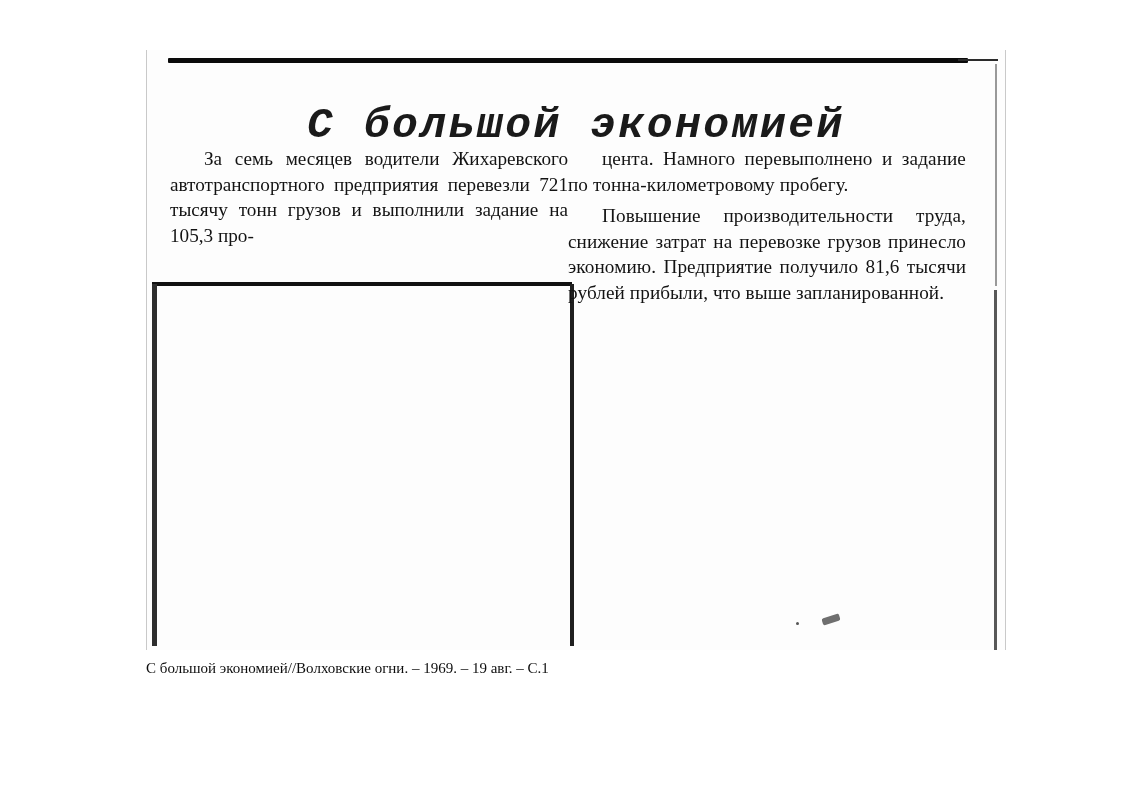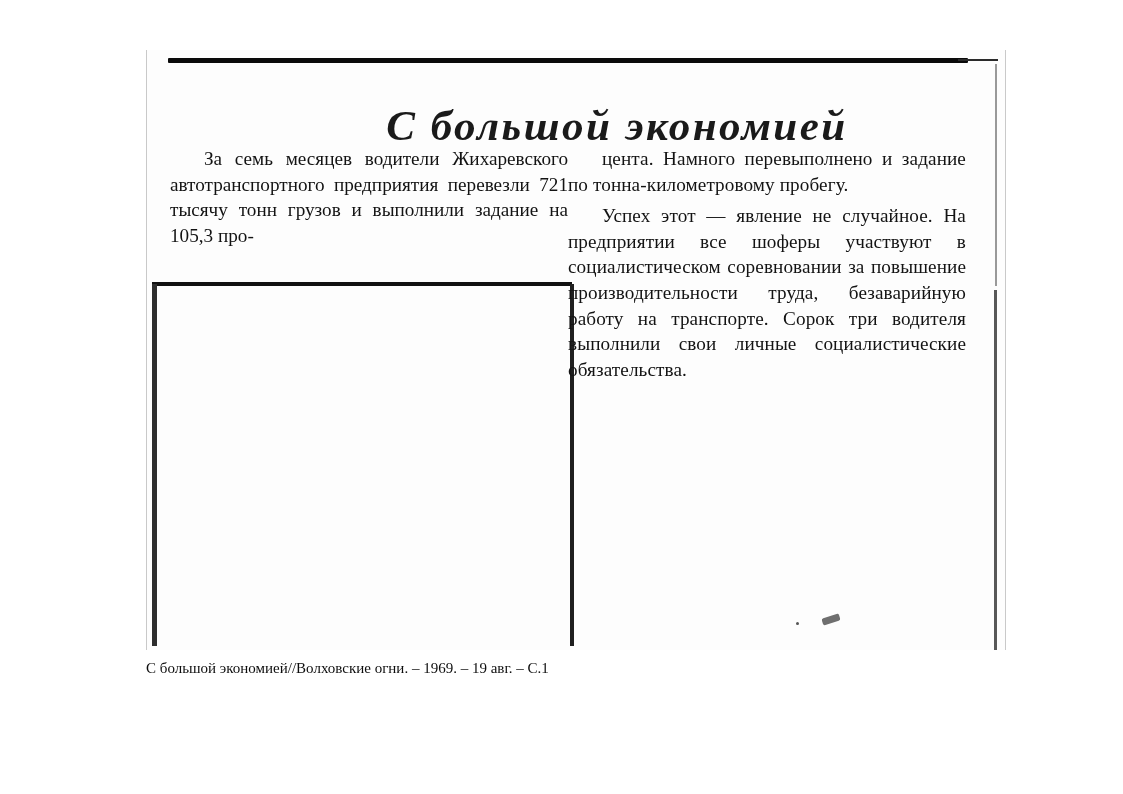--- a/index.html
+++ b/index.html
@@ -60,28 +60,27 @@
     background: #2a2a2a;
   }
 
   
   .headline {
     position: absolute;
     left: 0;
     top: 22px;
     width: 860px;
     text-align: center;
-    font-family: Liberation Serif, serif;
+    font-family: Liberation Mono, monospace;
     font-style: italic;
     font-weight: 700;
     font-size: 43px;
     letter-spacing: 2.5px;
     color: #1a1a1a;
     white-space: nowrap;
-    padding-left: 41px;
   }
 
   
   .col {
     position: absolute;
     font-family: "Liberation Serif", "DejaVu Serif", serif;
     font-size: 19.2px;
     line-height: 25.6px;
     color: #131313;
     text-align: justify;
@@ -207,21 +206,21 @@
   </div>
 
   <div class="left-col-bottom-rule"></div>
   <div class="left-edge-vert"></div>
   <div class="mid-edge-vert"></div>
   <div class="right-edge-vert"></div>
   <div class="right-edge-vert-top"></div>
 
   <div class="col col-right">
     <p>цента. Намного перевыполнено и задание по тонна-километровому пробегу.</p>
-    <p>Успех этот — явление не случайное. На предприятии все шоферы участвуют в социалистическом соревновании за повышение производительности труда, безаварийную работу на транспорте. Сорок три водителя выполнили свои личные социалистические обязательства.</p>
+    <p>Повышение производительности труда, снижение затрат на перевозке грузов принесло экономию. Предприятие получило 81,6 тысячи рублей прибыли, что выше запланированной.</p>
   </div>
 
   <div class="speck"></div>
   <div class="speck-dot"></div>
 
 </div>
 
 <div class="caption">С большой экономией//Волховские огни. – 1969. – 19 авг. – С.1</div>
 
 </body></html>

